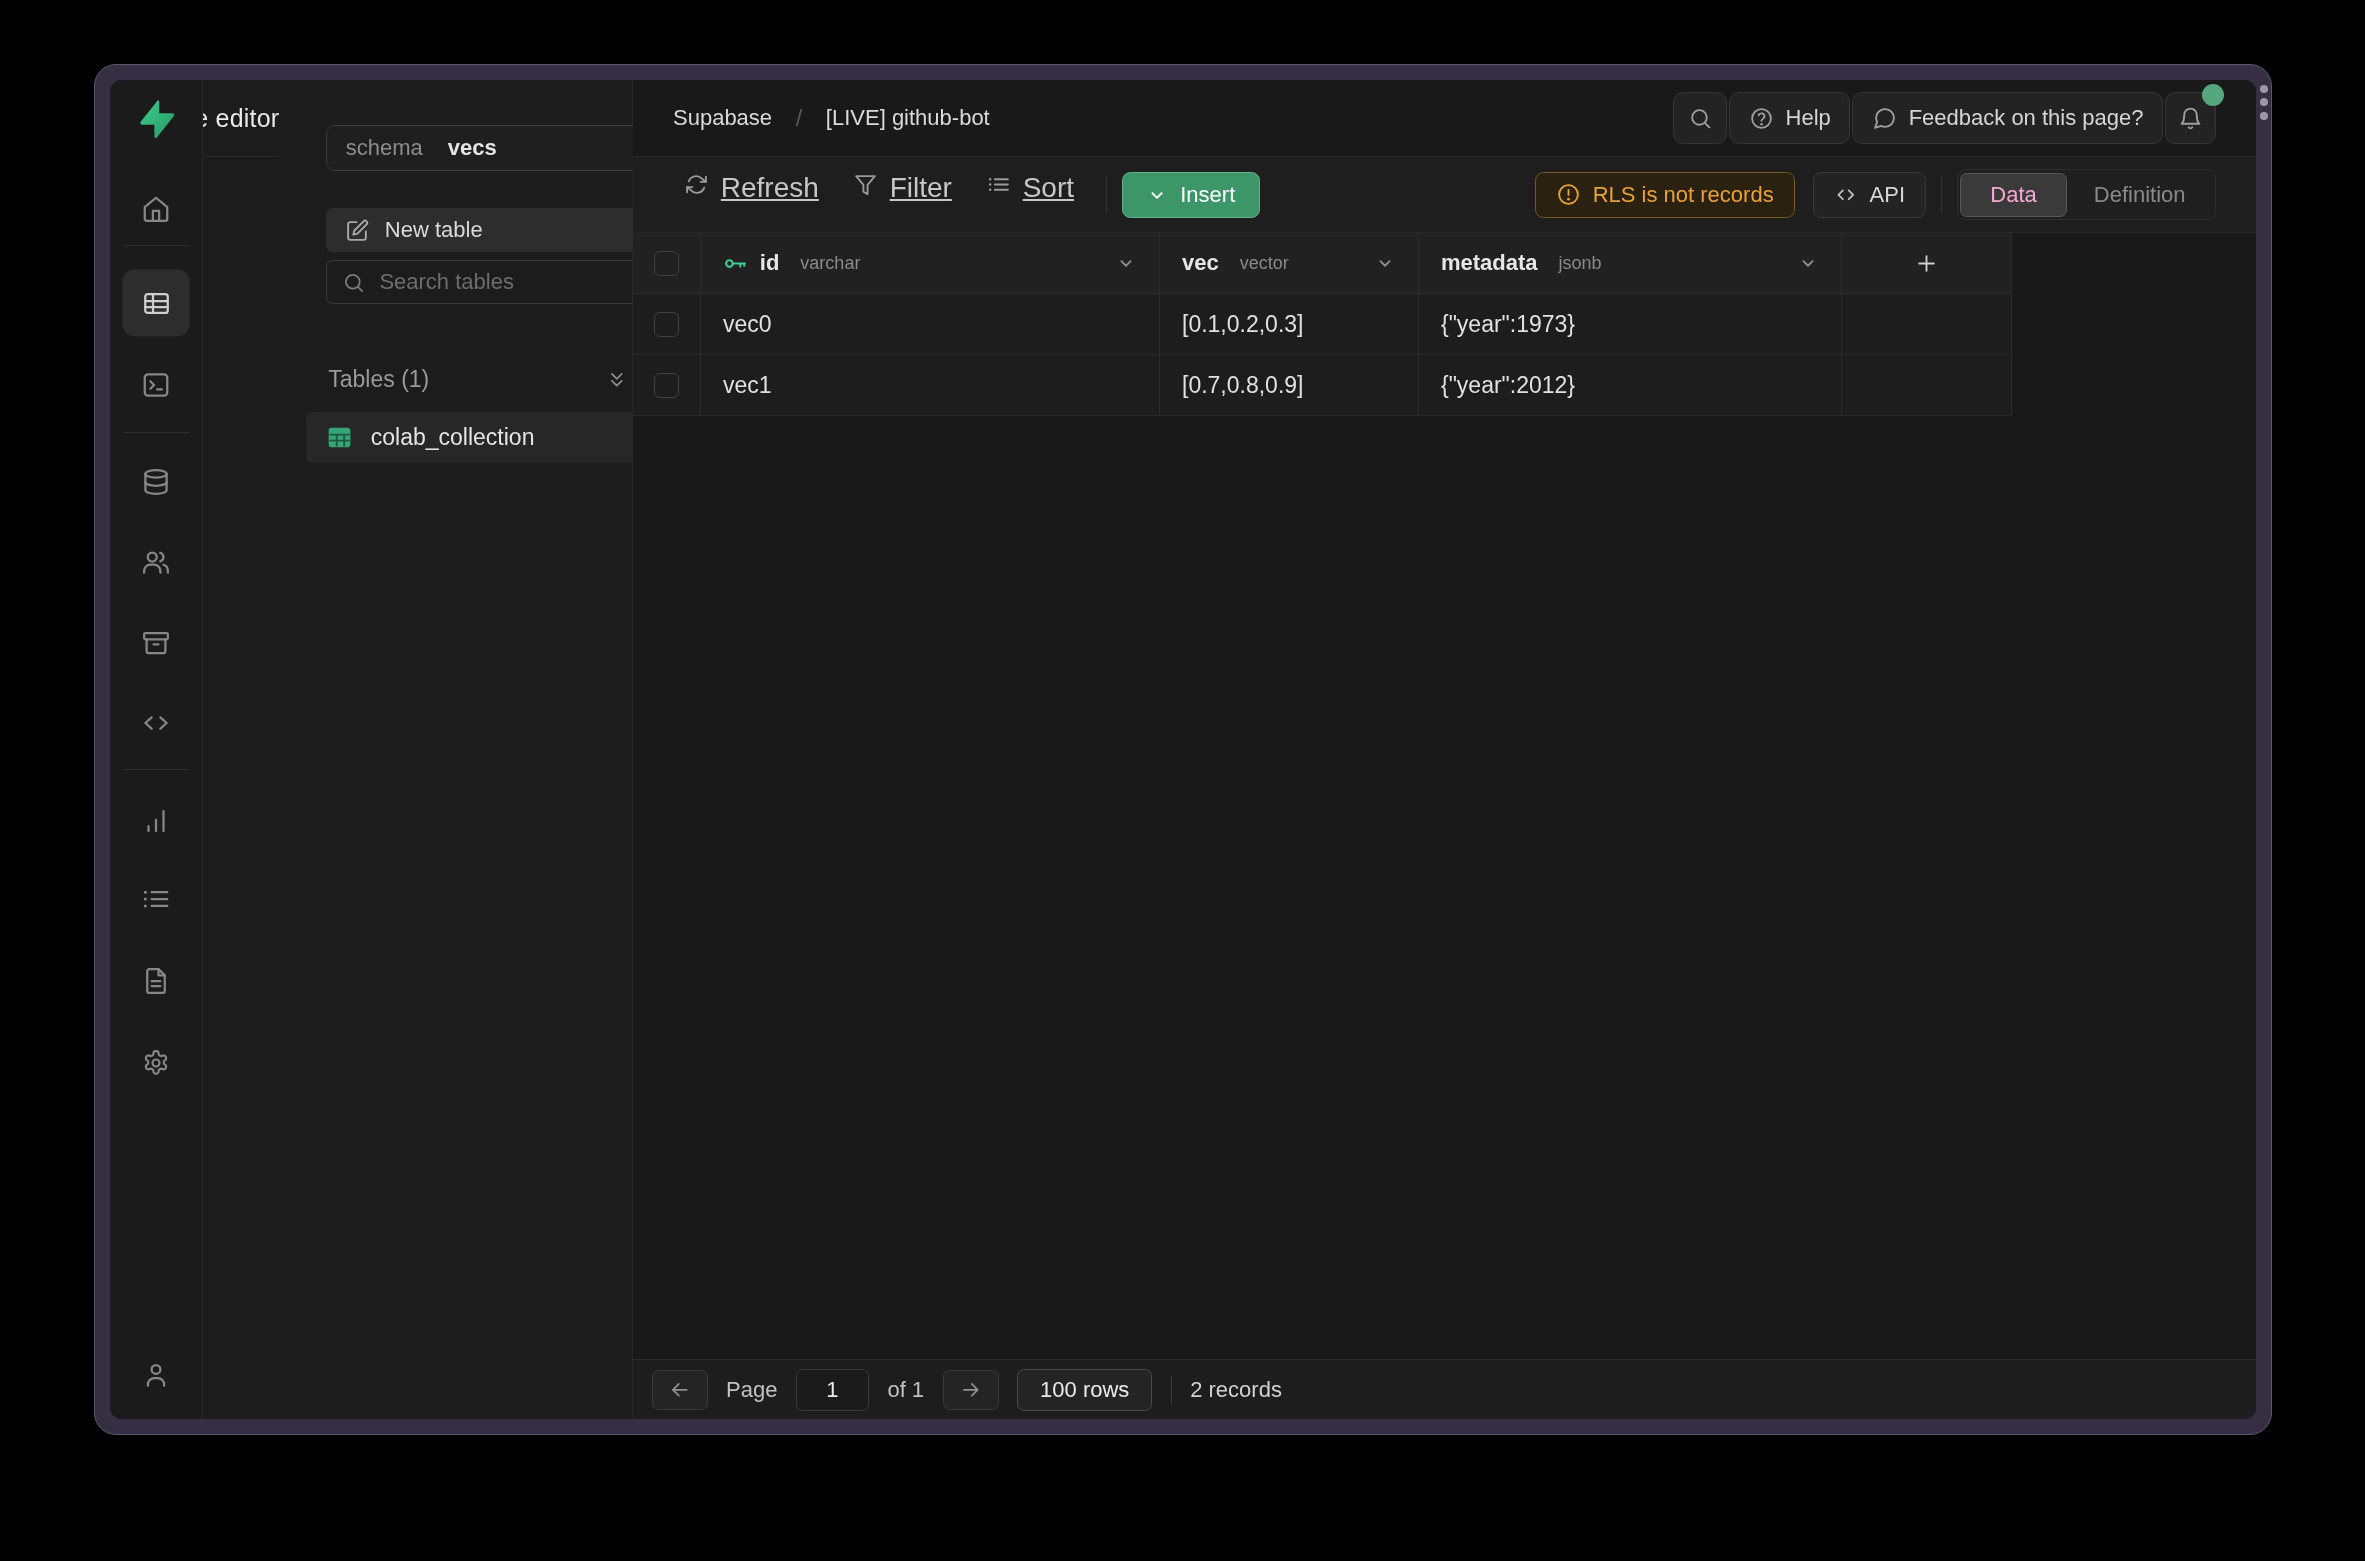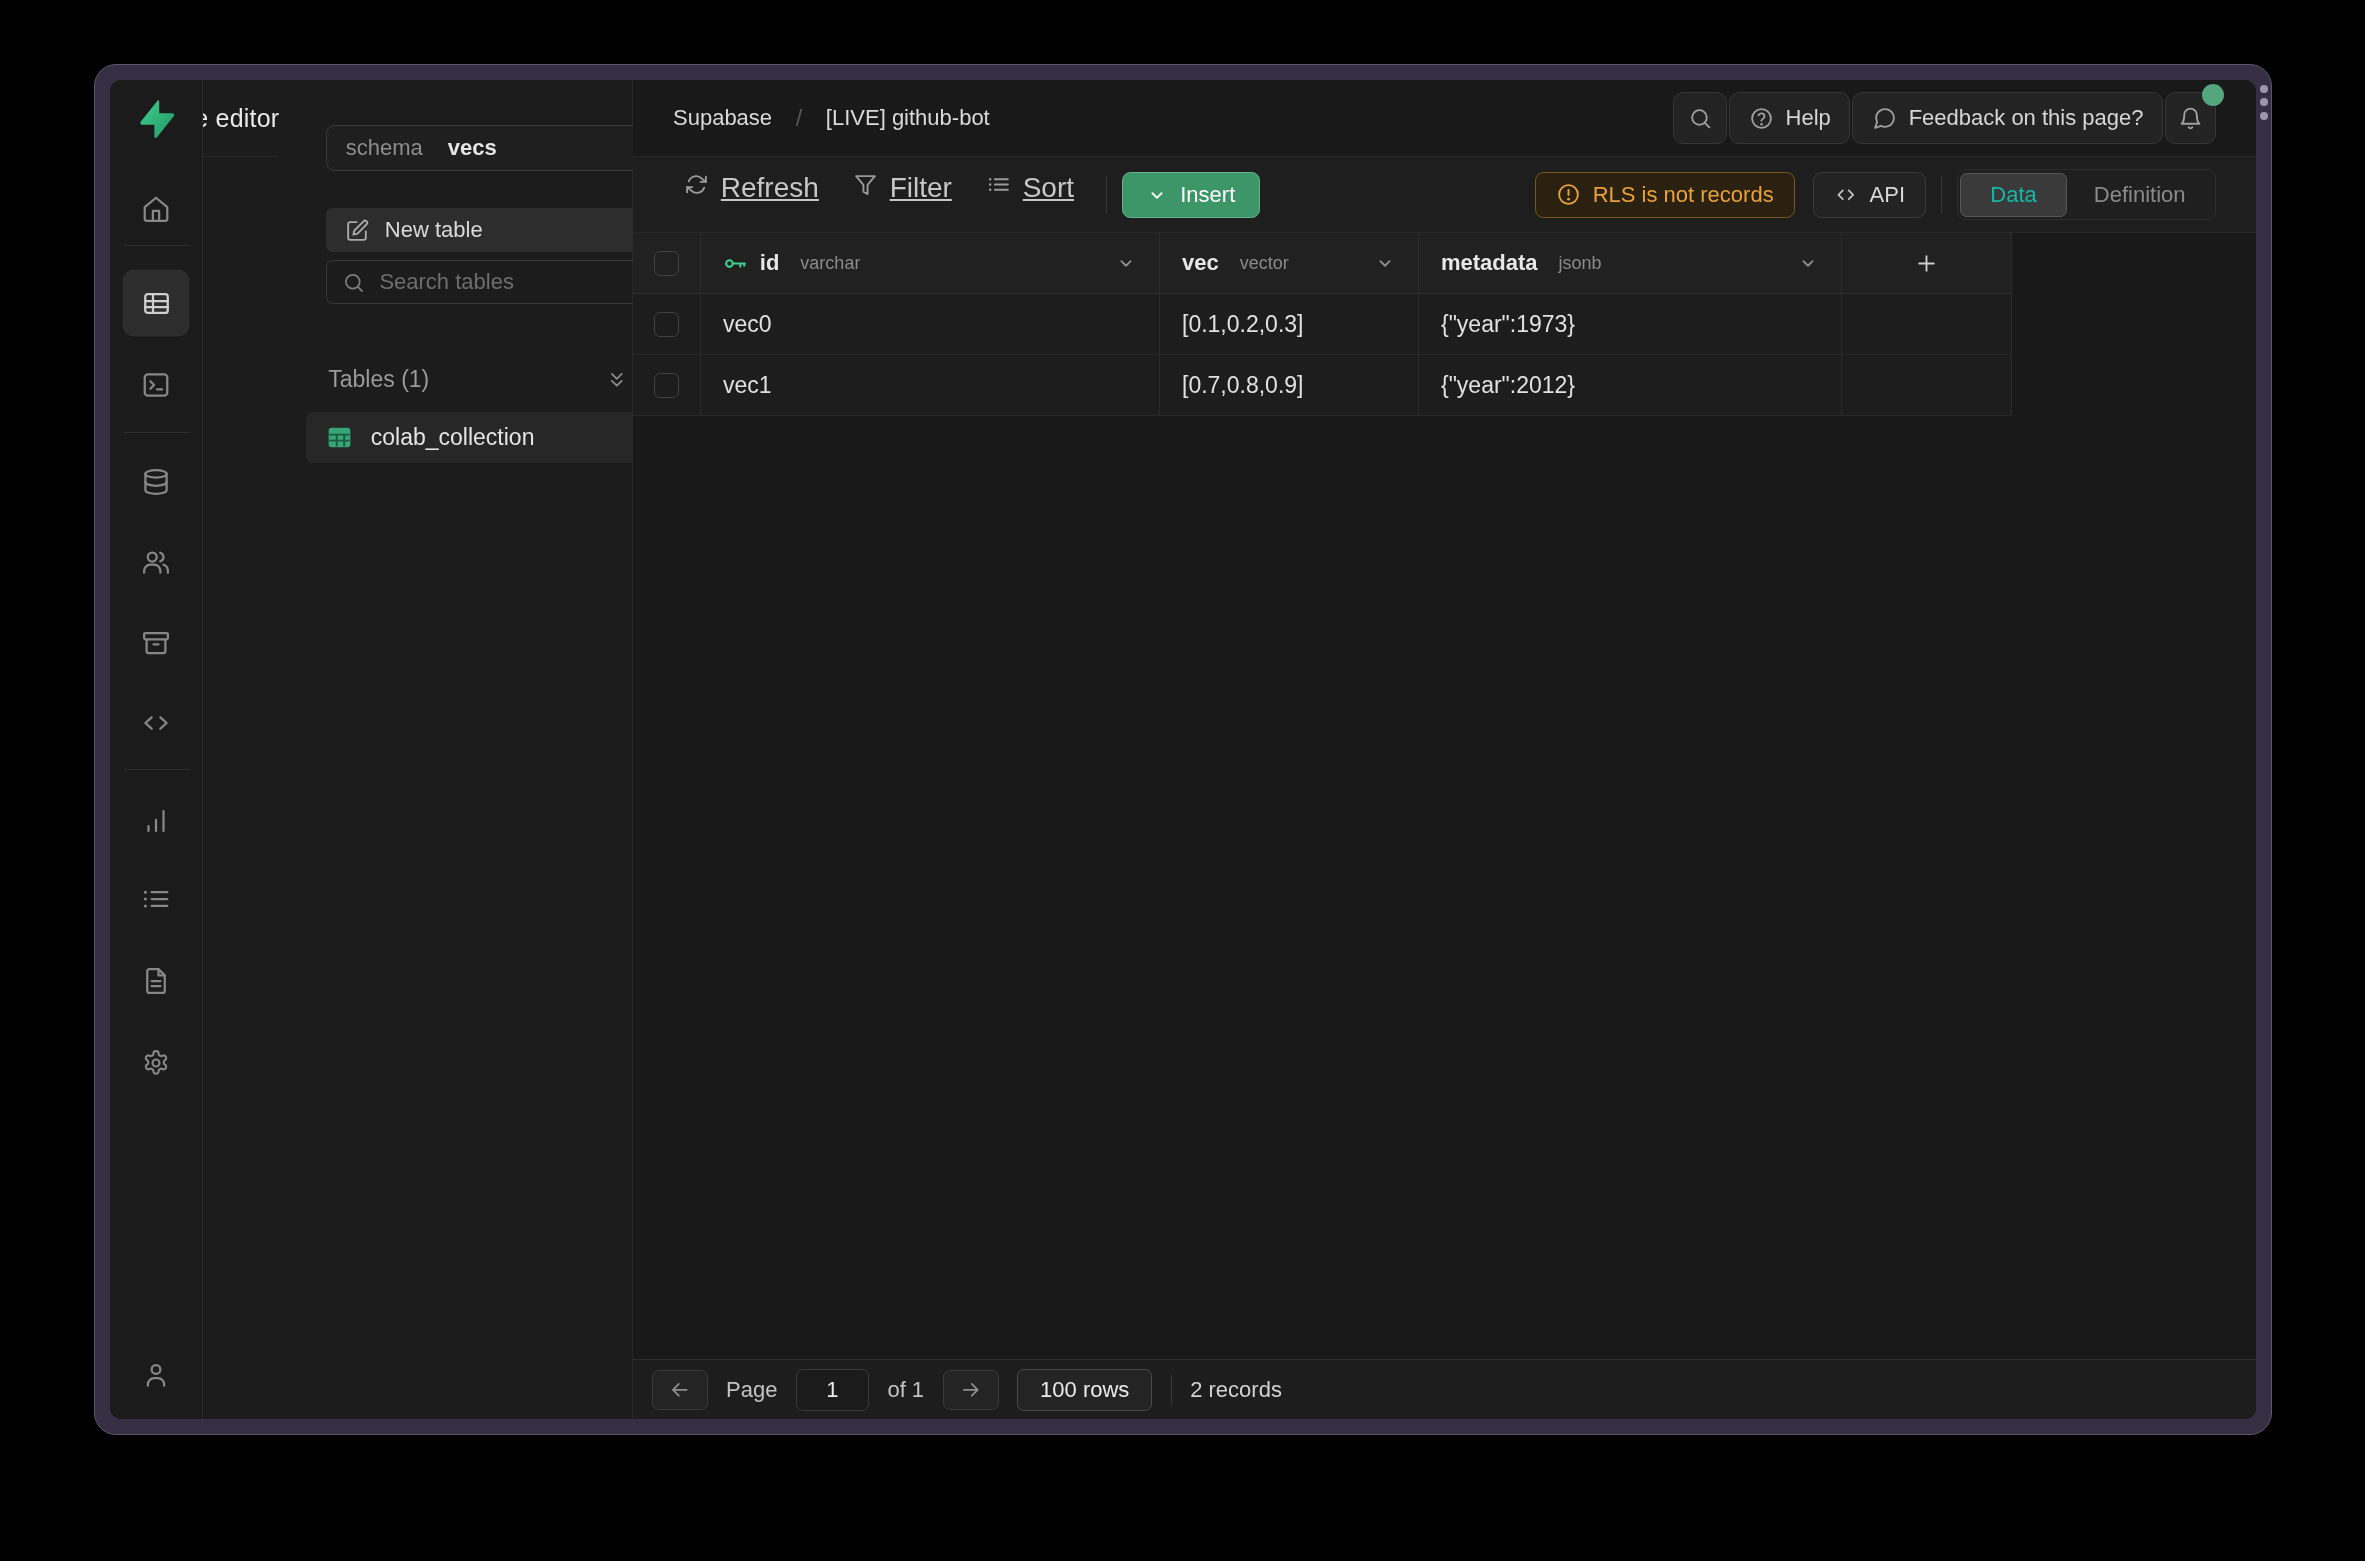--- a/index.html
+++ b/index.html
@@ -71,21 +71,21 @@
   .insert-btn svg { width:22px; height:22px; color:#e8f6ee; }
   .tb-spacer { flex:1; }
   .rls-btn { height:46px; padding:0 20px; background:#2b2110; border:0.8px solid #77591d; border-radius:8.4px;
              display:flex; align-items:center; gap:11.8px; color:#e9a23b; font-size:22px; }
   .rls-btn svg { width:25px; height:25px; color:#e9a23b; }
   .api-btn { height:46px; padding:0 20px; margin-left:18.5px; background:#232323; border:0.8px solid #3a3a3a; border-radius:8.4px;
              display:flex; align-items:center; gap:11.8px; color:#d8d8d8; font-size:22px; }
   .api-btn svg { width:23.6px; height:23.6px; color:#c2c2c2; }
   .seg { height:51px; background:#1f1f1f; border:0.8px solid #2e2e2e; border-radius:8.4px; display:flex; align-items:center; padding:2.5px; }
   .seg .on { height:44px; padding:0 29px; background:#3a3a3a; border:0.8px solid #585858; border-radius:6.7px;
-             display:flex; align-items:center; color:#14b8a6; font-size:22px; font-weight:500; }
+             display:flex; align-items:center; color:#f9a8d4; font-size:22px; font-weight:500; }
   .seg .off { padding:0 27px; color:#8a8a8a; font-size:22px; display:flex; align-items:center; }
 
   
   .grid-area { flex:1; background:#191919; position:relative; overflow:hidden; }
   .thead, .trow { display:flex; width:1379px; }
   .thead { height:61px; background:#212121; border-bottom:0.8px solid #2e2e2e; }
   .trow { height:61px; background:#1d1d1d; border-bottom:0.8px solid #292929; }
   .c0 { width:68px; flex:none; display:flex; align-items:center; justify-content:center; border-right:0.8px solid #2b2b2b; }
   .c1 { width:459px; } .c2 { width:259px; } .c3 { width:423px; } .c4 { width:170px; }
   .c1,.c2,.c3,.c4 { flex:none; display:flex; align-items:center; padding:0 22px; border-right:0.8px solid #2b2b2b; }

